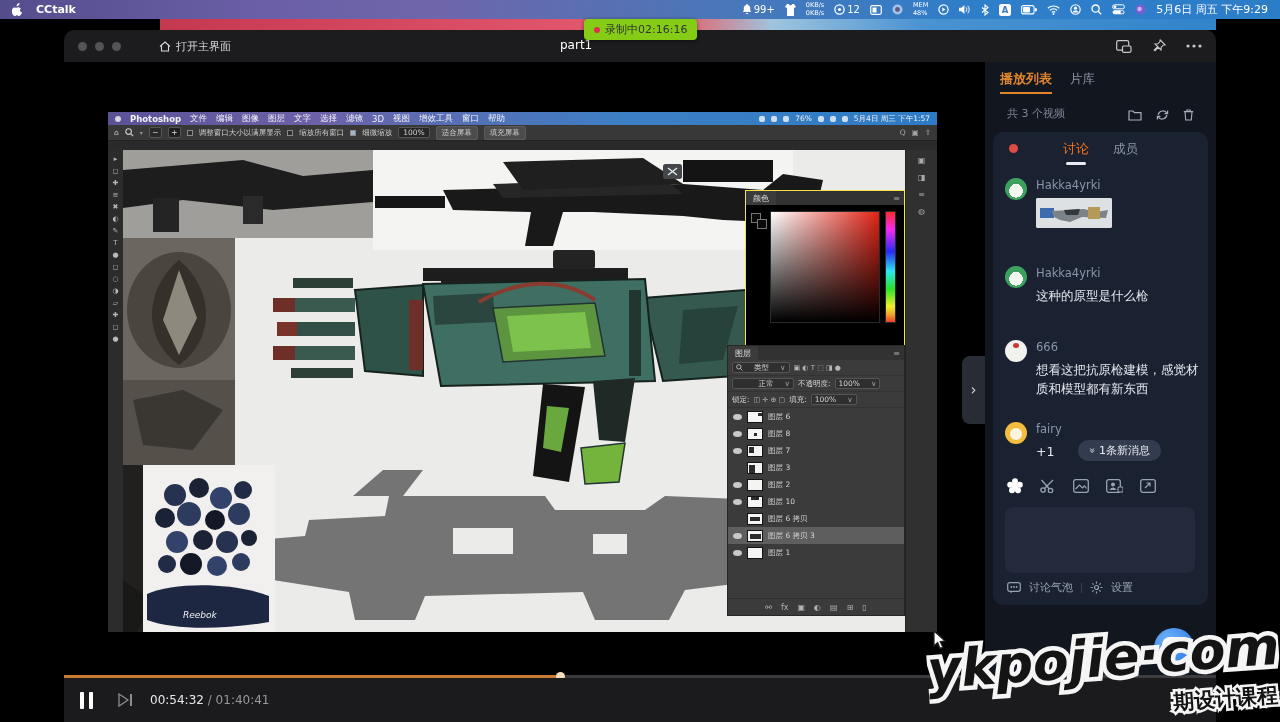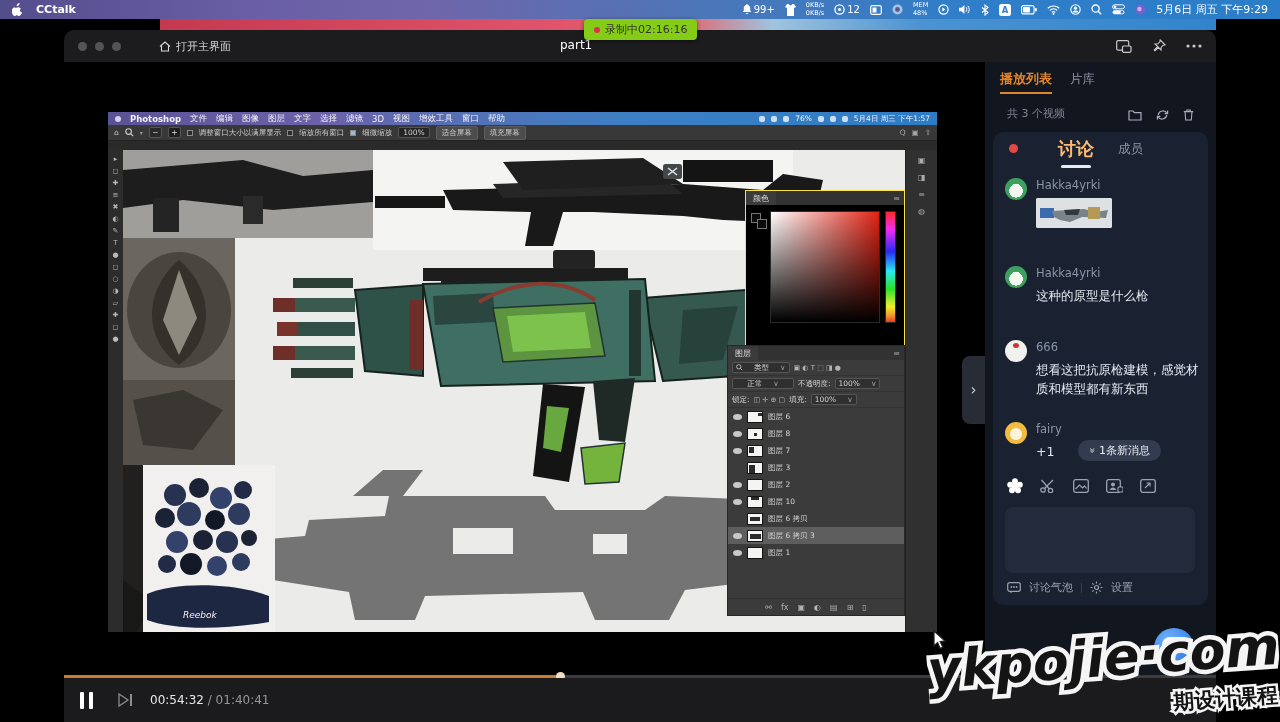--- a/index.html
+++ b/index.html
@@ -89,21 +89,21 @@
   .sidebar{left:985px;top:62px;width:231px;height:614px;background:#12161f}
   .sb-tabs{left:0;top:8px;width:100%;padding:0 15px;display:flex;align-items:flex-end;gap:18px}
   .sb-tab-active{color:#e0862c;font-size:13px;font-weight:bold;border-bottom:2px solid #e0862c;padding-bottom:4px}
   .sb-tab{color:#8d95a5;font-size:12.5px;padding-bottom:6px}
   .sb-count{left:0;top:44px;width:100%;padding:0 22px;display:flex;align-items:flex-end;font-size:11px;color:#7e8696}
   .sb-count .ics{margin-left:auto;display:flex;gap:14px;color:#a7afbe}
 
   .chat{left:8px;top:70px;width:215px;height:473px;background:#1a2130;border-radius:10px;overflow:hidden}
   .chat-tabs{position:absolute;left:0;top:0;width:100%;height:34px;display:flex;align-items:center;justify-content:center;gap:24px}
   .chat-dot{position:absolute;left:16px;top:12px;width:9px;height:9px;border-radius:50%;background:#e14a42}
-  .ct-active{color:#fdba74;font-size:18px;font-weight:bold;position:relative}
+  .ct-active{color:#f97316;font-size:13px;font-weight:normal;position:relative}
   .ct-active::after{content:"";position:absolute;left:3px;right:3px;bottom:-7px;height:3px;border-radius:2px;background:#e9ecf2}
   .ct{color:#8d96a8;font-size:12.5px}
   .msg{position:absolute;left:12px;right:6px;display:flex;gap:9px}
   .avatar{width:22px;height:22px;border-radius:50%;flex:0 0 auto;position:relative;overflow:hidden}
   .av-cat{background:radial-gradient(circle at 50% 58%,#f2f7f0 0 40%,#3da05e 41%)}
   .av-hen{background:#f1f1ee}
   .av-hen::after{content:"";position:absolute;left:8px;top:3px;width:6px;height:5px;border-radius:50%;background:#c43a2e}
   .av-fay{background:#f2bd3e}
   .av-fay::after{content:"";position:absolute;left:5px;top:6px;width:12px;height:12px;border-radius:50%;background:#fdf4e0}
   .msg-name{font-size:11.5px;color:#8b95a9;margin-bottom:6px}
@@ -465,21 +465,21 @@
           <svg width="7" height="7" viewBox="0 0 9 9">
               <circle cx="3.6" cy="3.6" r="2.8" fill="none" stroke="#bbb" stroke-width="1.2"></circle>
               <path d="M5.8 5.8l2.3 2.3" stroke="#bbb" stroke-width="1.2"></path>
             </svg>
           <span>类型</span>
             <span style="color:#999">∨</span>
         </span>
         <span class="lp-ic">▣ ◐ T ⬚ ◨ ●</span>
       </div>
       <div class="lp-row">
-        <span class="lp-sel" style="width:62px;justify-content:center">
+        <span class="lp-sel" style="width:62px;justify-content:flex-end">
           <span>正常</span>
             <span style="color:#999">∨</span>
         </span>
         <span>不透明度:</span>
         <span class="lp-sel">
           <span>100%</span>
             <span style="color:#999">∨</span>
         </span>
       </div>
       <div class="lp-row">

